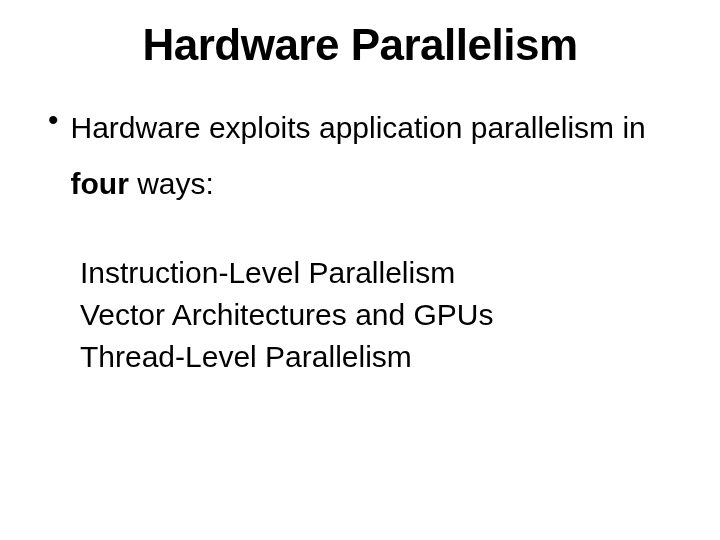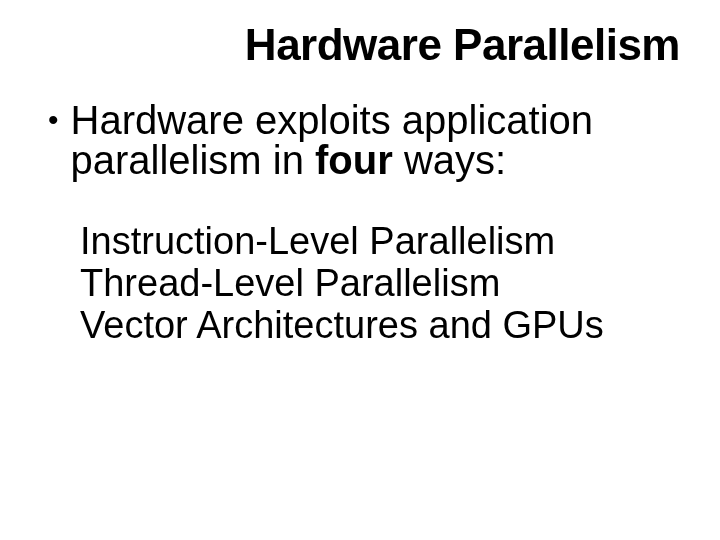--- a/index.html
+++ b/index.html
@@ -12,60 +12,60 @@
       height: 540px;
       background: #ffffff;
       font-family: Verdana, Geneva, sans-serif;
       color: #000000;
       padding: 20px 40px 40px 40px;
       overflow: hidden;
     }
     .title {
       font-size: 44px;
       font-weight: bold;
-      text-align: right;
+      text-align: center;
       margin-bottom: 30px;
       letter-spacing: -0.5px;
     }
     .bullet-row {
       display: flex;
       align-items: flex-start;
       margin-bottom: 40px;
       padding-left: 8px;
     }
     .bullet-marker {
       font-size: 30px;
       line-height: 40px;
       margin-right: 12px;
       flex-shrink: 0;
     }
     .bullet-text {
-      font-size: 40px;
-      line-height: 40px;
+      font-size: 30px;
+      line-height: 56px;
     }
     .bold {
       font-weight: bold;
     }
     .sub-list {
       padding-left: 40px;
     }
     .sub-item {
-      font-size: 38px;
+      font-size: 30px;
       line-height: 42px;
     }
   </style>
 </head>
 <body>
 
 <h1 class="title">Hardware Parallelism</h1>
 
 <div class="bullet-row">
   <span class="bullet-marker">•</span>
   <span class="bullet-text">
     <span>Hardware exploits application parallelism in </span><span class="bold">four</span><span> ways:</span>
   </span>
 </div>
 
 <div class="sub-list">
   <div class="sub-item">Instruction-Level Parallelism</div>
+  <div class="sub-item">Vector Architectures and GPUs</div>
   <div class="sub-item">Thread-Level Parallelism</div>
-  <div class="sub-item">Vector Architectures and GPUs</div>
 </div>
 
 </body></html>

